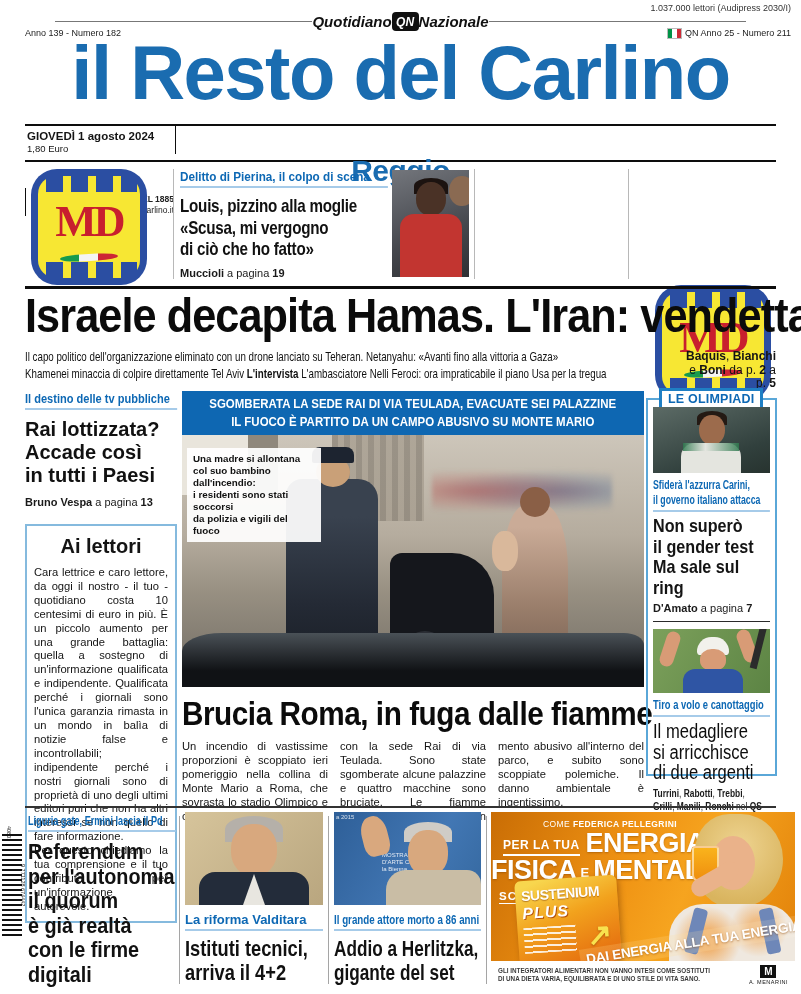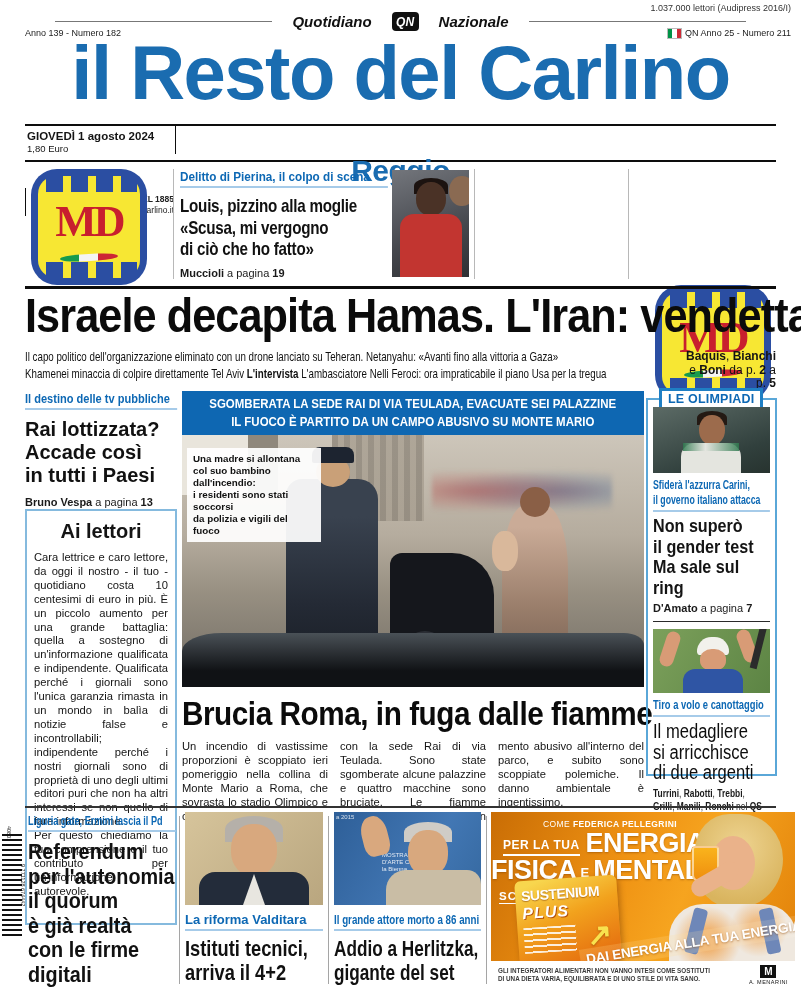--- a/index.html
+++ b/index.html
@@ -17,21 +17,21 @@
   .sx80 { transform:scaleX(.80); width:125%; }
   .sx85 { transform:scaleX(.85); width:117.65%; }
   .sx90 { transform:scaleX(.90); width:111.11%; }
   .sxc85 { display:block; transform:scaleX(.85); transform-origin:50% 0; width:117.65%; margin-left:-8.82%; }
   .ml { white-space: pre-line; }
   .seg-b { font-weight: bold; }
   .nowrap { white-space: nowrap; }
 
   
   .readers { top:3px; right:10px; font-size:9px; color:#333; }
-  .qn-row { top:12px; left:55px; right:55px; display:flex; align-items:center; gap:20px; }
+  .qn-row { top:12px; left:55px; right:55px; display:flex; align-items:center; gap:0; }
   .qn-rule { flex:1; border-top:1.5px solid #777; }
   .qn-word { font-size:15px; font-weight:bold; font-style:italic; color:#111; }
   .qn-logo { width:27px; height:19px; background:#101010; border-radius:4px; color:#fff;
              font-weight:bold; font-style:italic; font-size:12px; display:flex; align-items:center; justify-content:center; }
   .issue-l { top:28px; left:25px; font-size:9px; color:#222; }
   .issue-r { top:28px; right:10px; font-size:9px; color:#222; display:flex; align-items:center; }
   .flag-it { display:inline-block; width:13px; height:9px; margin-right:4px;
              background:linear-gradient(90deg,#009246 0 33%,#fff 33% 66%,#ce2b37 66%); outline:1px solid #bbb; }
 
   
@@ -86,21 +86,21 @@
   
   .lead-hl { top:290px; left:25px; width:751px; font-size:48px; line-height:52px;
              font-weight:bold; letter-spacing:-1px; color:#0b0b0b; }
   .standfirst { top:349px; left:25px; width:652px; font-size:13px; line-height:16.5px; color:#111; }
   .lead-byline { top:350px; left:676px; width:100px; text-align:right; font-size:12px; line-height:13.5px; }
 
   
   .col-left { top:391px; left:25px; width:152px; }
   .col-left .hl { font-size:20px; line-height:23px; margin-top:8px; }
   .col-left .byline { margin-top:9px; }
-  .ai-box { border:2px solid #85bade; padding:9px 7px 24px; }
+  .ai-box { margin-top:15px; border:2px solid #85bade; padding:9px 7px 7px; }
   .ai-title { text-align:center; font-size:20px; font-weight:bold; margin-bottom:8px; }
   .ai-p { font-size:11.2px; line-height:13.9px; text-align:justify; }
 
   
   .col-center { top:391px; left:182px; width:462px; }
   .banner { background:#0e67b2; color:#fff; font-weight:bold; font-size:13.5px;
             line-height:17.5px; text-align:center; padding:4px 0 5px; }
   .photo-main { position:relative; width:462px; height:252px; overflow:hidden;
     background:linear-gradient(180deg,#cdc6ba 0%,#b5ac9e 40%,#989082 62%,#6f6a62 100%); }
   .pm-window { position:absolute; left:0; top:0; width:96px; height:60px; background:#e9e5dc;
@@ -235,21 +235,21 @@
   .adv-brand { margin-left:auto; text-align:center; color:#111; }
   .adv-m { width:16px; height:13px; background:#111; color:#fff; font-size:10px; font-weight:bold;
            display:flex; align-items:center; justify-content:center; margin:0 auto; }
   .adv-brand-name { font-size:5.5px; letter-spacing:.5px; margin-top:1px; }
 </style>
 </head>
 <body>
 
 <div id="page">
 
-  <div class="abs readers">1.037.000 lettori (Audipress 2016/I)</div>
+  <div class="abs readers">1.037.000 lettori (Audipress 2030/I)</div>
   <div class="abs qn-row">
     <div class="qn-rule"></div>
     <span class="qn-word">Quotidiano</span>
     <span class="qn-logo">QN</span>
     <span class="qn-word">Nazionale</span>
     <div class="qn-rule"></div>
   </div>
   <div class="abs issue-l">Anno 139 - Numero 182</div>
   <div class="abs issue-r">
     <span class="flag-it"></span>

